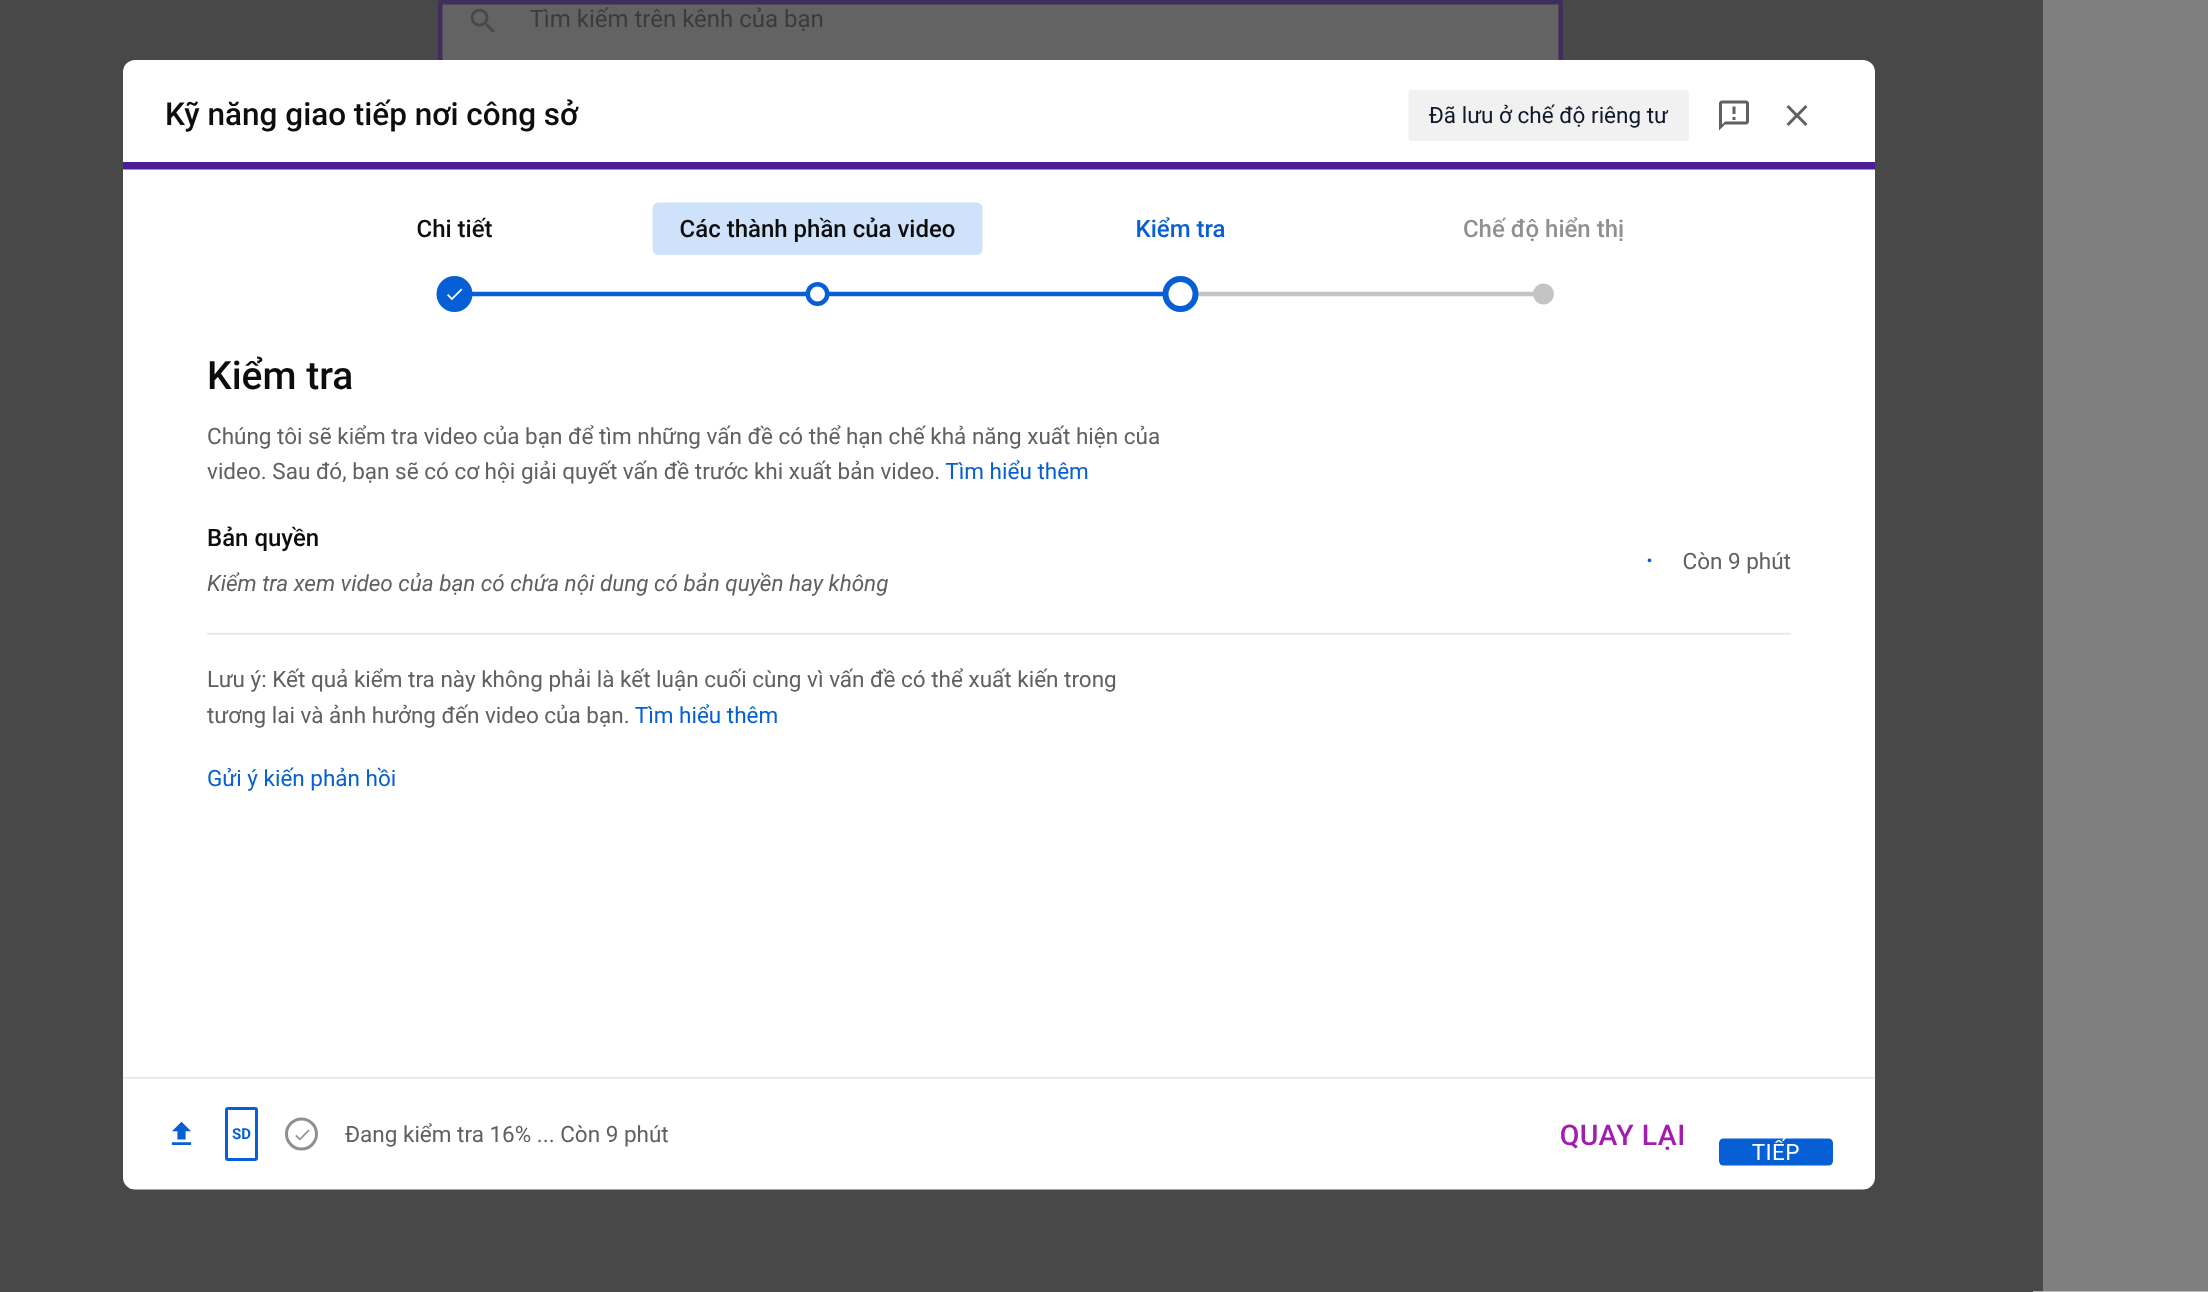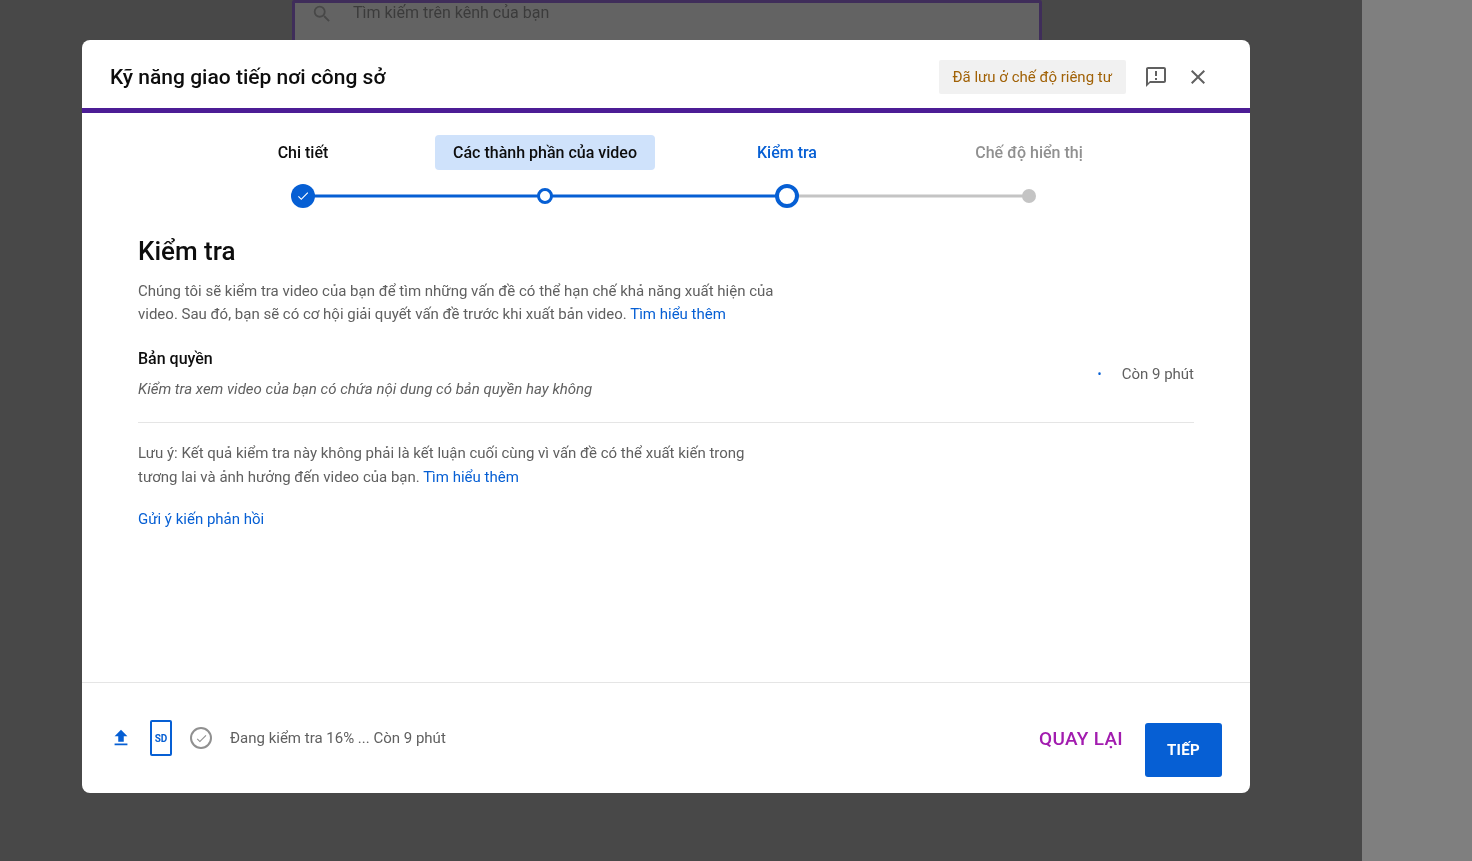--- a/index.html
+++ b/index.html
@@ -68,21 +68,21 @@
       font-weight: 500;
       color: #0d0d0d;
     }
     .header-controls {
       display: flex;
       align-items: center;
       gap: 18px;
     }
     .saved-badge {
       background: #f1f1f1;
-      color: #a16207;
+      color: #0f172a;
       font-size: 15px;
       padding: 8px 14px;
       border-radius: 2px;
     }
     .header-icon-btn {
       cursor: pointer;
       display: flex;
       align-items: center;
       justify-content: center;
     }
@@ -282,22 +282,22 @@
       color: #a21caf;
       font-size: 19px;
       font-weight: 500;
       cursor: pointer;
       letter-spacing: 0.3px;
     }
     .btn-next {
       background: #065fd4;
       color: #fff;
       font-size: 15px;
-      font-weight: 700;
-      padding: 18px 22px;
+      font-weight: 400;
+      padding: 0 22px;
       border-radius: 3px;
       cursor: pointer;
       letter-spacing: 0.3px;
       margin-top: 24px;
     }
     .right-panel {
       position: absolute;
       right: 0;
       top: 0;
       width: 110px;

